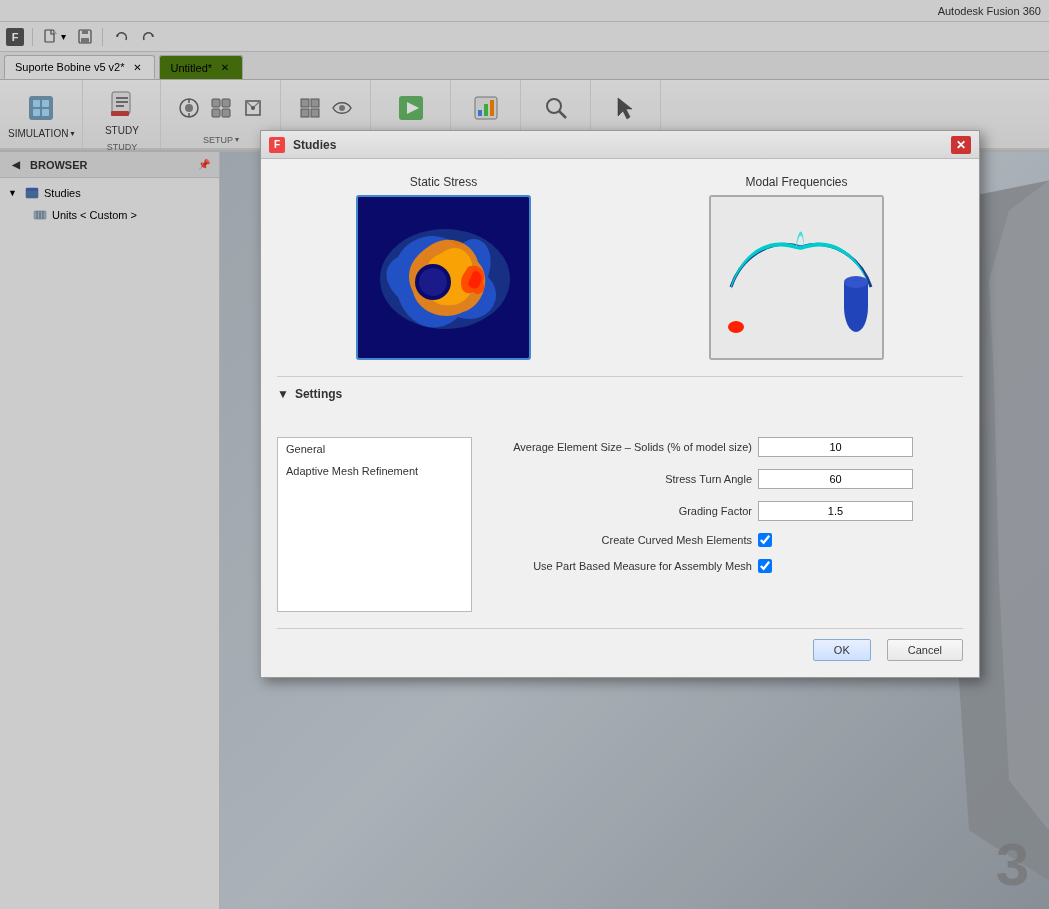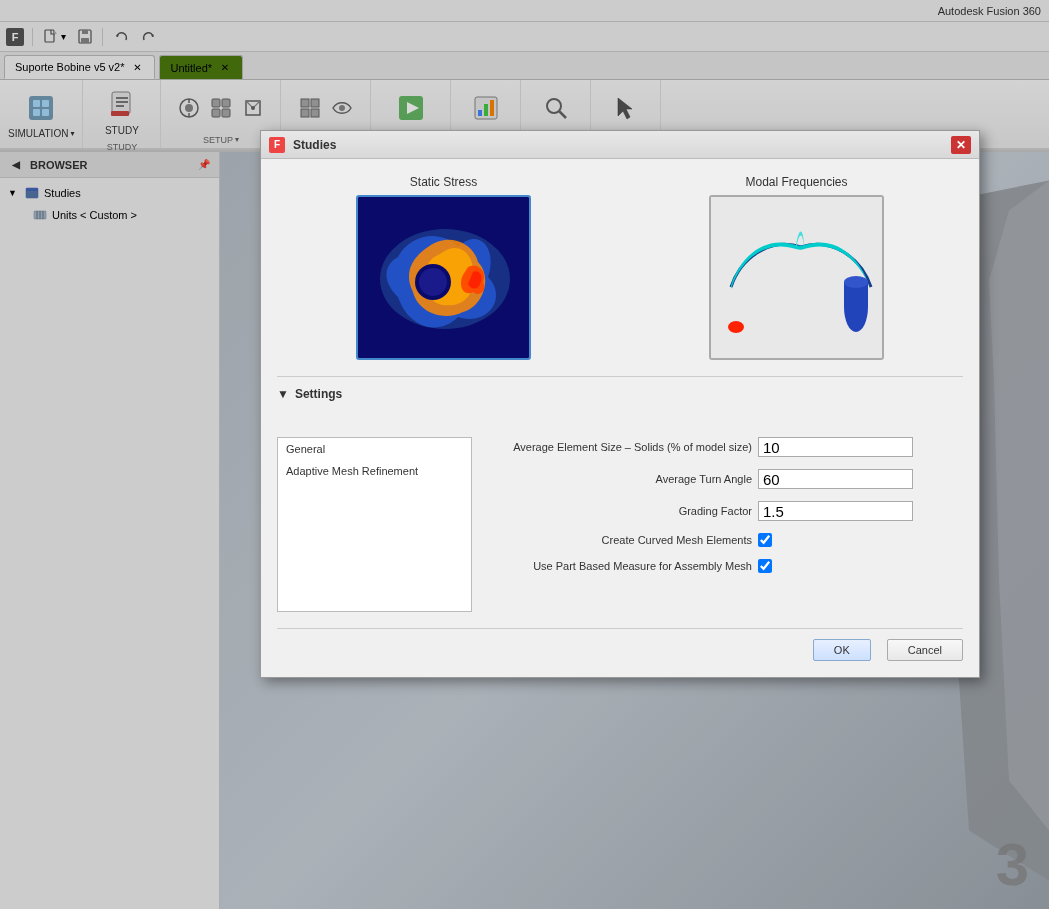--- a/index.html
+++ b/index.html
@@ -313,21 +313,22 @@
       font-size: 11px;
       color: #333;
       min-width: 270px;
     }
     .form-input {
       width: 155px;
       height: 20px;
       border: 1px solid #aaa;
       background: white;
       padding: 0 4px;
-      font-size: 15px;
+      font-size: 11px;
+      text-align: center;
     }
     .form-checkbox {
       width: 14px; height: 14px;
       cursor: pointer;
     }
 
     
     #dialog-buttons {
       display: flex;
       justify-content: flex-end;
@@ -700,21 +701,21 @@
 
           <div id="settings-form">
 
             <div class="form-row">
               <span class="form-label">Average Element Size – Solids (% of model size)</span>
               <input class="form-input" type="text" value="10" style="">
             </div>
 
 
             <div class="form-row">
-              <span class="form-label">Average Turn Angle</span>
+              <span class="form-label">Stress Turn Angle</span>
               <input class="form-input" type="text" value="60" style="">
             </div>
 
             <div class="form-row">
               <span class="form-label">Grading Factor</span>
               <input class="form-input" type="text" value="1.5" style="">
             </div>
 
             <div class="form-row">
               <span class="form-label">Create Curved Mesh Elements</span>

